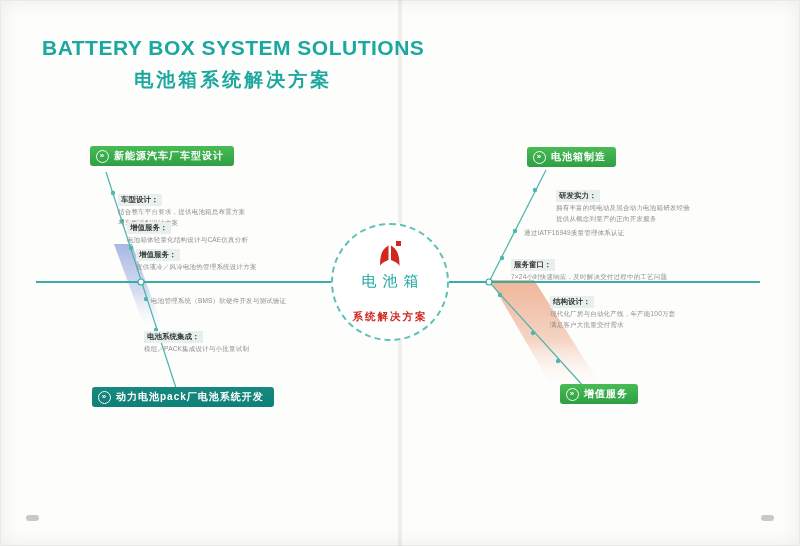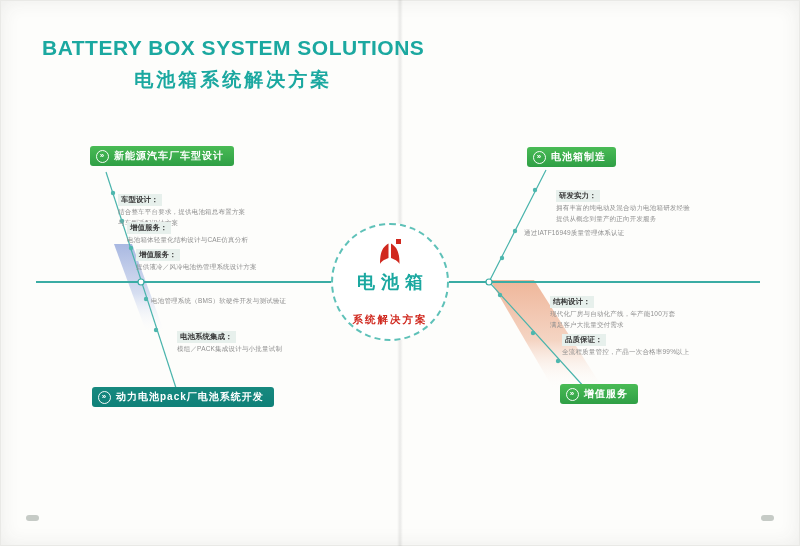--- a/index.html
+++ b/index.html
@@ -24,21 +24,21 @@
   .pill{position:absolute;z-index:3;display:inline-flex;align-items:center;gap:5px;
     padding:3px 10px 3px 6px;border-radius:3px;color:#fff;font-size:10px;font-weight:bold;
     letter-spacing:1px;white-space:nowrap;}
   .pill.green{background:linear-gradient(180deg,#49bb55,#2f9f45);}
   .pill.dark{background:linear-gradient(180deg,#17897f,var(--teal-dark));}
   .badge{display:inline-block;width:11px;height:11px;border:1px solid rgba(255,255,255,.95);
     border-radius:50%;font-size:8px;line-height:10px;text-align:center;font-weight:bold;}
   .circle{position:absolute;left:331px;top:223px;width:118px;height:118px;z-index:4;
     background:#fff;border:2px dashed #5ec1b8;border-radius:50%;box-sizing:border-box;
     display:flex;flex-direction:column;align-items:center;justify-content:center;}
-  .circle .c1{font-size:18px;font-weight:700;color:var(--teal);letter-spacing:6px;
+  .circle .c1{font-size:15px;font-weight:400;color:var(--teal);letter-spacing:6px;
     padding-left:6px;margin-top:4px;}
   .circle .c2{font-size:10.5px;font-weight:800;color:var(--red);letter-spacing:2px;margin-top:19px;}
   .tb{position:absolute;z-index:2;}
   .tb-title{display:inline-block;font-size:7.5px;font-weight:bold;color:var(--title-gray);
     background:#e7f0ec;padding:1px 3px;white-space:nowrap;}
   .tb-title:empty{display:none;}
   .tb-line{font-size:6.5px;color:var(--text-gray);line-height:1.5;letter-spacing:.2px;
     white-space:nowrap;margin-top:1px;}
   .page-marker{position:absolute;bottom:25px;width:13px;height:6px;border-radius:3px;
     background:#c6cbc6;z-index:2;}
@@ -126,43 +126,43 @@
   </div>
   <div class="tb" style="left:136px;top:243px">
     <div class="tb-title">增值服务：</div>
     <div class="tb-line">提供液冷／风冷电池热管理系统设计方案</div>
   </div>
 
   <div class="tb" style="left:151px;top:295px">
 
     <div class="tb-line">电池管理系统（BMS）软硬件开发与测试验证</div>
   </div>
-  <div class="tb" style="left:177px;top:325px">
+  <div class="tb" style="left:144px;top:325px">
     <div class="tb-title">电池系统集成：</div>
     <div class="tb-line">模组／PACK集成设计与小批量试制</div>
   </div>
 
   <div class="tb" style="left:556px;top:184px">
     <div class="tb-title">研发实力：</div>
     <div class="tb-line">拥有丰富的纯电动及混合动力电池箱研发经验</div>
     <div class="tb-line">提供从概念到量产的正向开发服务</div>
   </div>
   <div class="tb" style="left:524px;top:227px">
 
     <div class="tb-line">通过IATF16949质量管理体系认证</div>
   </div>
+  <div class="tb" style="left:511px;top:253px">
+    <div class="tb-title">服务窗口：</div>
+    <div class="tb-line">7×24小时快速响应，及时解决交付过程中的工艺问题</div>
+  </div>
 
   <div class="tb" style="left:550px;top:290px">
     <div class="tb-title">结构设计：</div>
     <div class="tb-line">现代化厂房与自动化产线，年产能100万套</div>
     <div class="tb-line">满足客户大批量交付需求</div>
-  </div>
-  <div class="tb" style="left:562px;top:328px">
-    <div class="tb-title">品质保证：</div>
-    <div class="tb-line">全流程质量管控，产品一次合格率99%以上</div>
   </div>
 
   <div class="circle">
     <svg width="34" height="28" viewBox="0 0 34 28">
       <rect x="23" y="1" width="5" height="5" fill="#d0281e"></rect>
       <path d="M7 26 C7 14 9.5 9 15.5 5.5 L15.5 20 C10.5 22 8.5 23.5 7 26 Z" fill="#d0281e"></path>
       <path d="M18 5.5 C24 9 26.5 14 26.5 26 C25 23.5 23 22 18 20 Z" fill="#d0281e"></path>
     </svg>
     <div class="c1">电池箱</div>
     <div class="c2">系统解决方案</div>

